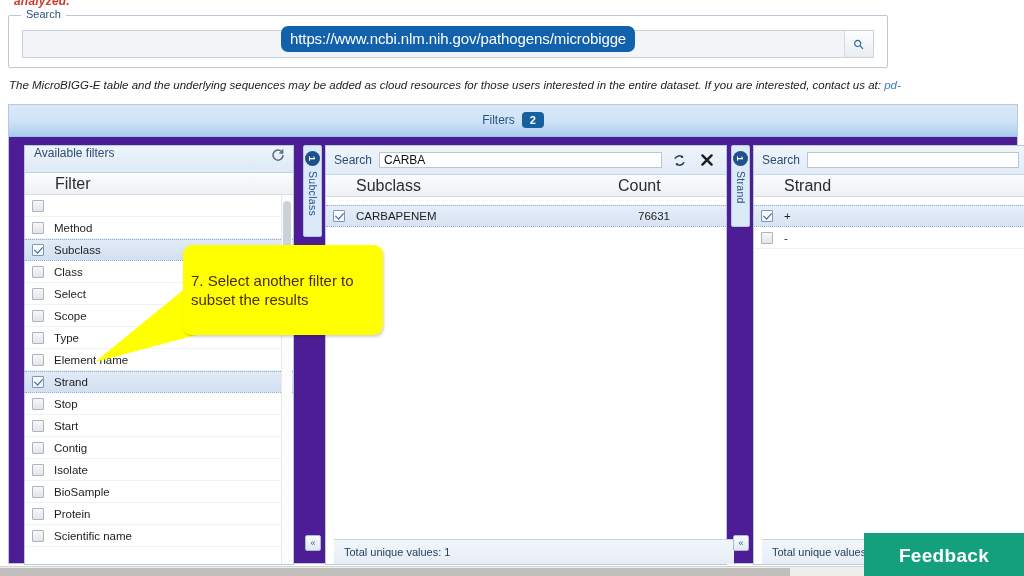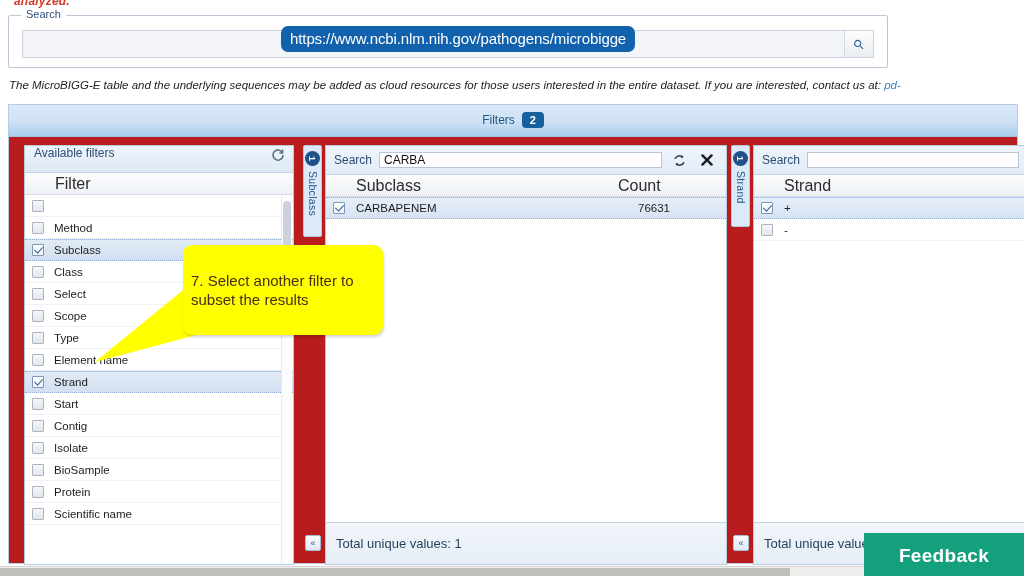--- a/index.html
+++ b/index.html
@@ -111,21 +111,21 @@
     white-space: nowrap;
     overflow: hidden;
     height: 5px;
   }
 
   
   .filters-shell {
     position: absolute;
     left: 8px; top: 104px;
     width: 1010px; height: 460px;
-    background: #b91c1c;
+    background: #4c1d95;
     border: 1px solid #b6cbe2;
     box-sizing: border-box;
   }
   .filters-header {
     position: absolute;
     left: 0; top: 0;
     width: 100%; height: 32px;
     background: linear-gradient(#dbe9f7 0%, #cfe2f6 55%, #a8cdee 100%);
     border-bottom: 1px solid #9fc2e4;
     display: flex; align-items: center; justify-content: center;
@@ -339,35 +339,36 @@
     color: #1d1d1d;
     border-bottom: 1px solid #eef1f5;
     box-sizing: border-box;
     cursor: pointer;
     background: #fff;
   }
   .vrow.sel {
     background: linear-gradient(#e6eef9,#d7e3f3);
     border-top: 1px dotted #8fb0d4;
     border-bottom: 1px dotted #8fb0d4;
+    margin-top: 8px;
   }
   .vrow .vname { flex: 1; padding-left: 3px; }
   .vrow .vcount { width: 88px; padding-left: 7px; }
 
   .vp-footer {
     position: absolute;
-    left: 0; bottom: 0;
+    left: 8px; bottom: 0;
     width: 100%;
-    height: 42px;
+    height: 25px;
     background: linear-gradient(#f2f6fb,#e6edf6);
     border-top: 1px solid #c6d5e5;
     display: flex; align-items: center;
     padding-left: 10px;
     box-sizing: border-box;
-    font-size: 13px;
+    font-size: 11px;
     color: #27425f;
   }
 
   
   .collapse-btn {
     position: absolute;
     width: 16px; height: 16px;
     border: 1px solid #a9bdd2;
     background: linear-gradient(#fafcfe,#dfe8f3);
     border-radius: 2px;
@@ -514,20 +515,24 @@
             <span class="cbox"></span>
             <span class="fname">Type</span>
           </div>
           <div class="frow">
             <span class="cbox"></span>
             <span class="fname">Element name</span>
           </div>
           <div class="frow sel">
             <span class="cbox on"></span>
             <span class="fname">Strand</span>
+          </div>
+          <div class="frow">
+            <span class="cbox"></span>
+            <span class="fname">Stop</span>
           </div>
           <div class="frow">
             <span class="cbox"></span>
             <span class="fname">Start</span>
           </div>
           <div class="frow">
             <span class="cbox"></span>
             <span class="fname">Contig</span>
           </div>
           <div class="frow">

